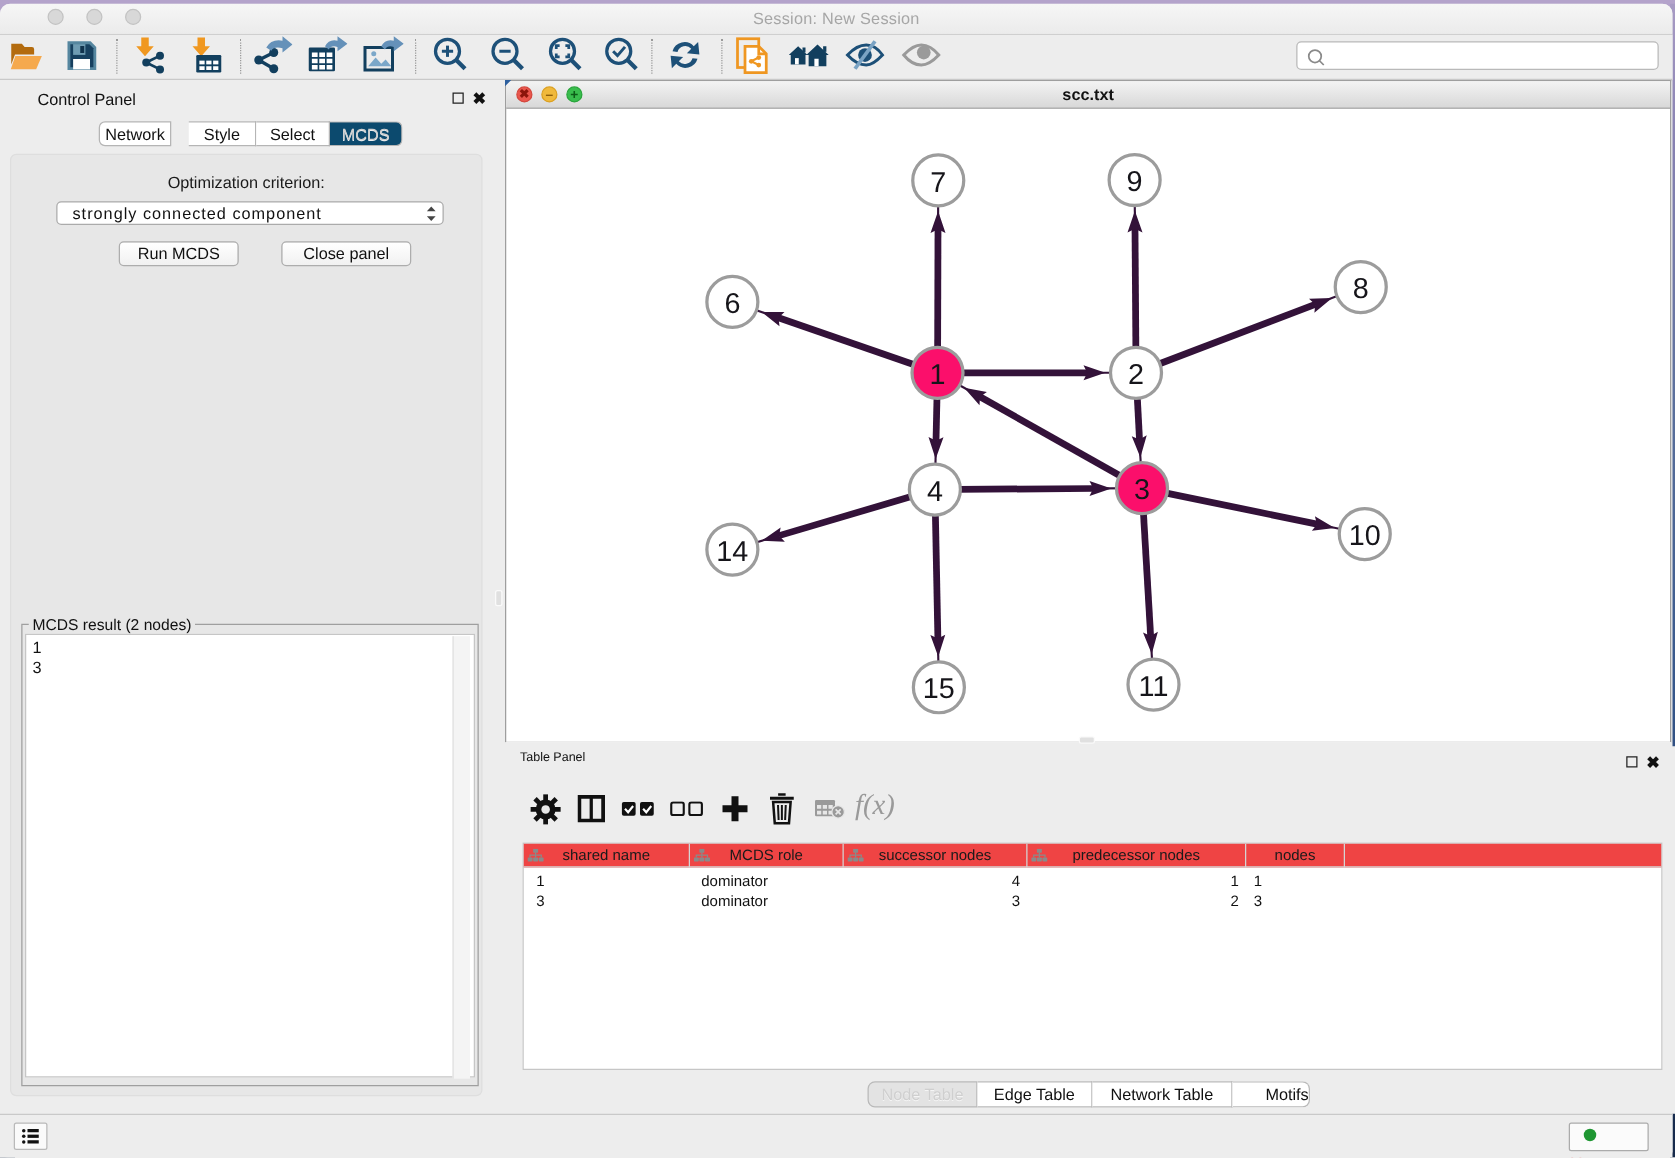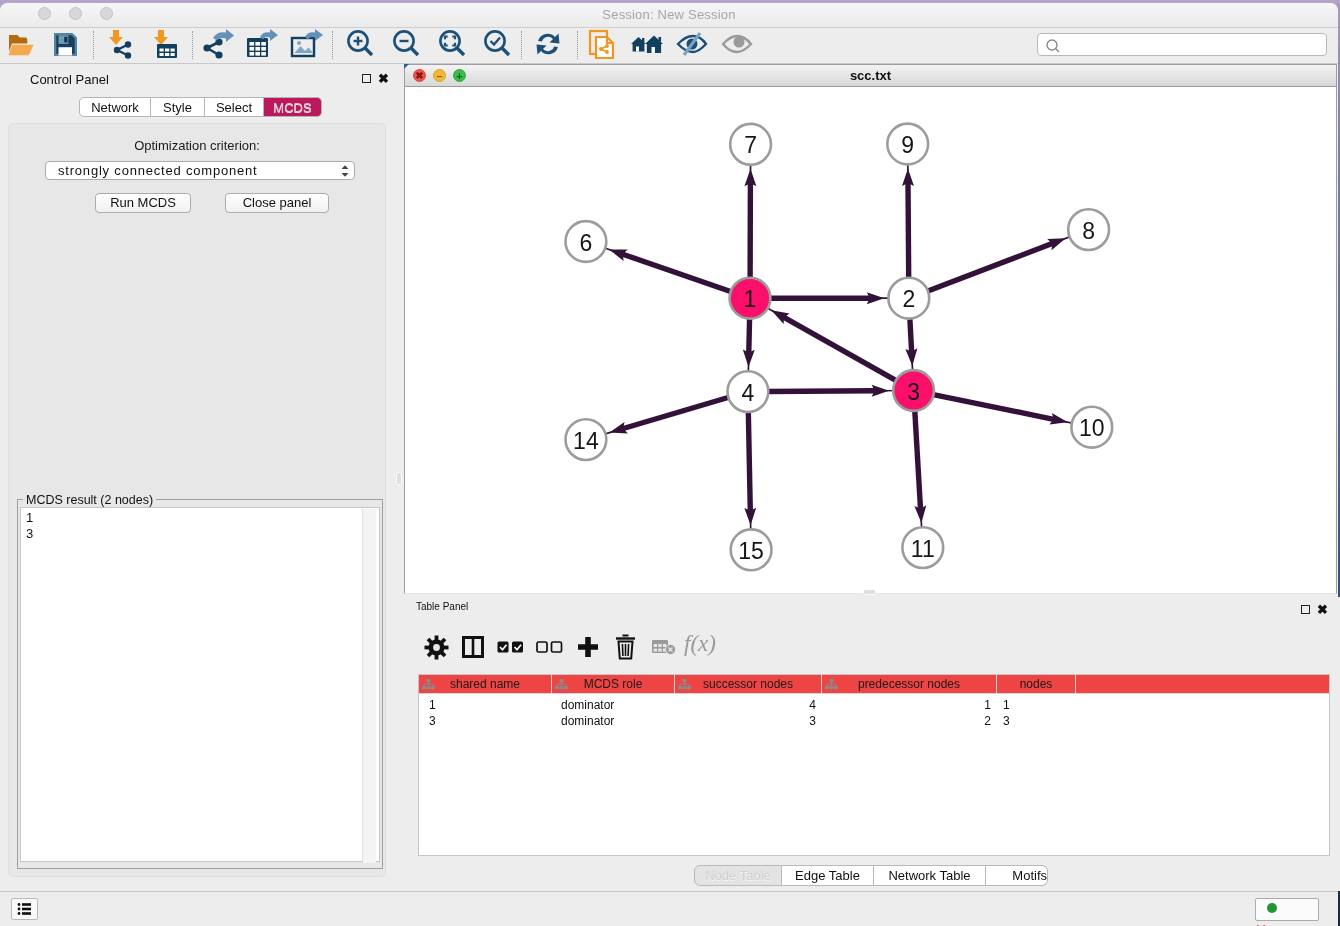--- a/index.html
+++ b/index.html
@@ -218,24 +218,24 @@
           <circle cx="8" cy="8" r="5" fill="none" stroke="#8a8a8a" stroke-width="1.4"></circle>
           <line x1="11.6" y1="11.6" x2="15" y2="15" stroke="#8a8a8a" stroke-width="1.4"></line>
         </svg>
     </div>
   </div>
   <div id="cpanel" class="abs">
     <div id="cp-title" class="abs">Control Panel</div>
     <div class="winbtn-sq" style="left:362px; top:10px;"></div>
     <div class="winbtn-x" style="left:378px; top:9px;">✖</div>
     <div id="cp-tabs" class="abs">
-      <div class="tab" style="left:0; width:72px; border-radius:5px 0 0 5px;">Network</div>
+      <div class="tab" style="left:0; width:58px; border-radius:5px 0 0 5px;">Network</div>
       <div class="tab" style="left:72px; width:54px; border-left:none;">Style</div>
       <div class="tab" style="left:126px; width:59px; border-left:none;">Select</div>
-      <div class="tab" style="left:185px; width:58px; border-left:none; border-radius:0 5px 5px 0; background:#be185d; color:#cfcfcf; text-shadow:0 1px 0 #eee;">MCDS</div>
+      <div class="tab" style="left:185px; width:58px; border-left:none; border-radius:0 5px 5px 0; background:#0c4a6e; color:#cfcfcf; text-shadow:0 1px 0 #eee;">MCDS</div>
     </div>
     <div id="cp-inner" class="abs">
       <div id="opt-label" class="abs">Optimization criterion:</div>
       <div id="opt-select" class="abs">strongly connected component
         <svg width="10" height="14" style="position:absolute;right:4px;top:2px" viewBox="0 0 10 14">
             <path d="M1.5 5 L5 1.2 L8.5 5 Z" fill="#444"></path>
             <path d="M1.5 9 L5 12.8 L8.5 9 Z" fill="#444"></path>
           </svg>
       </div>
       <div class="btn" style="left:86px; width:96px;">Run MCDS</div>

